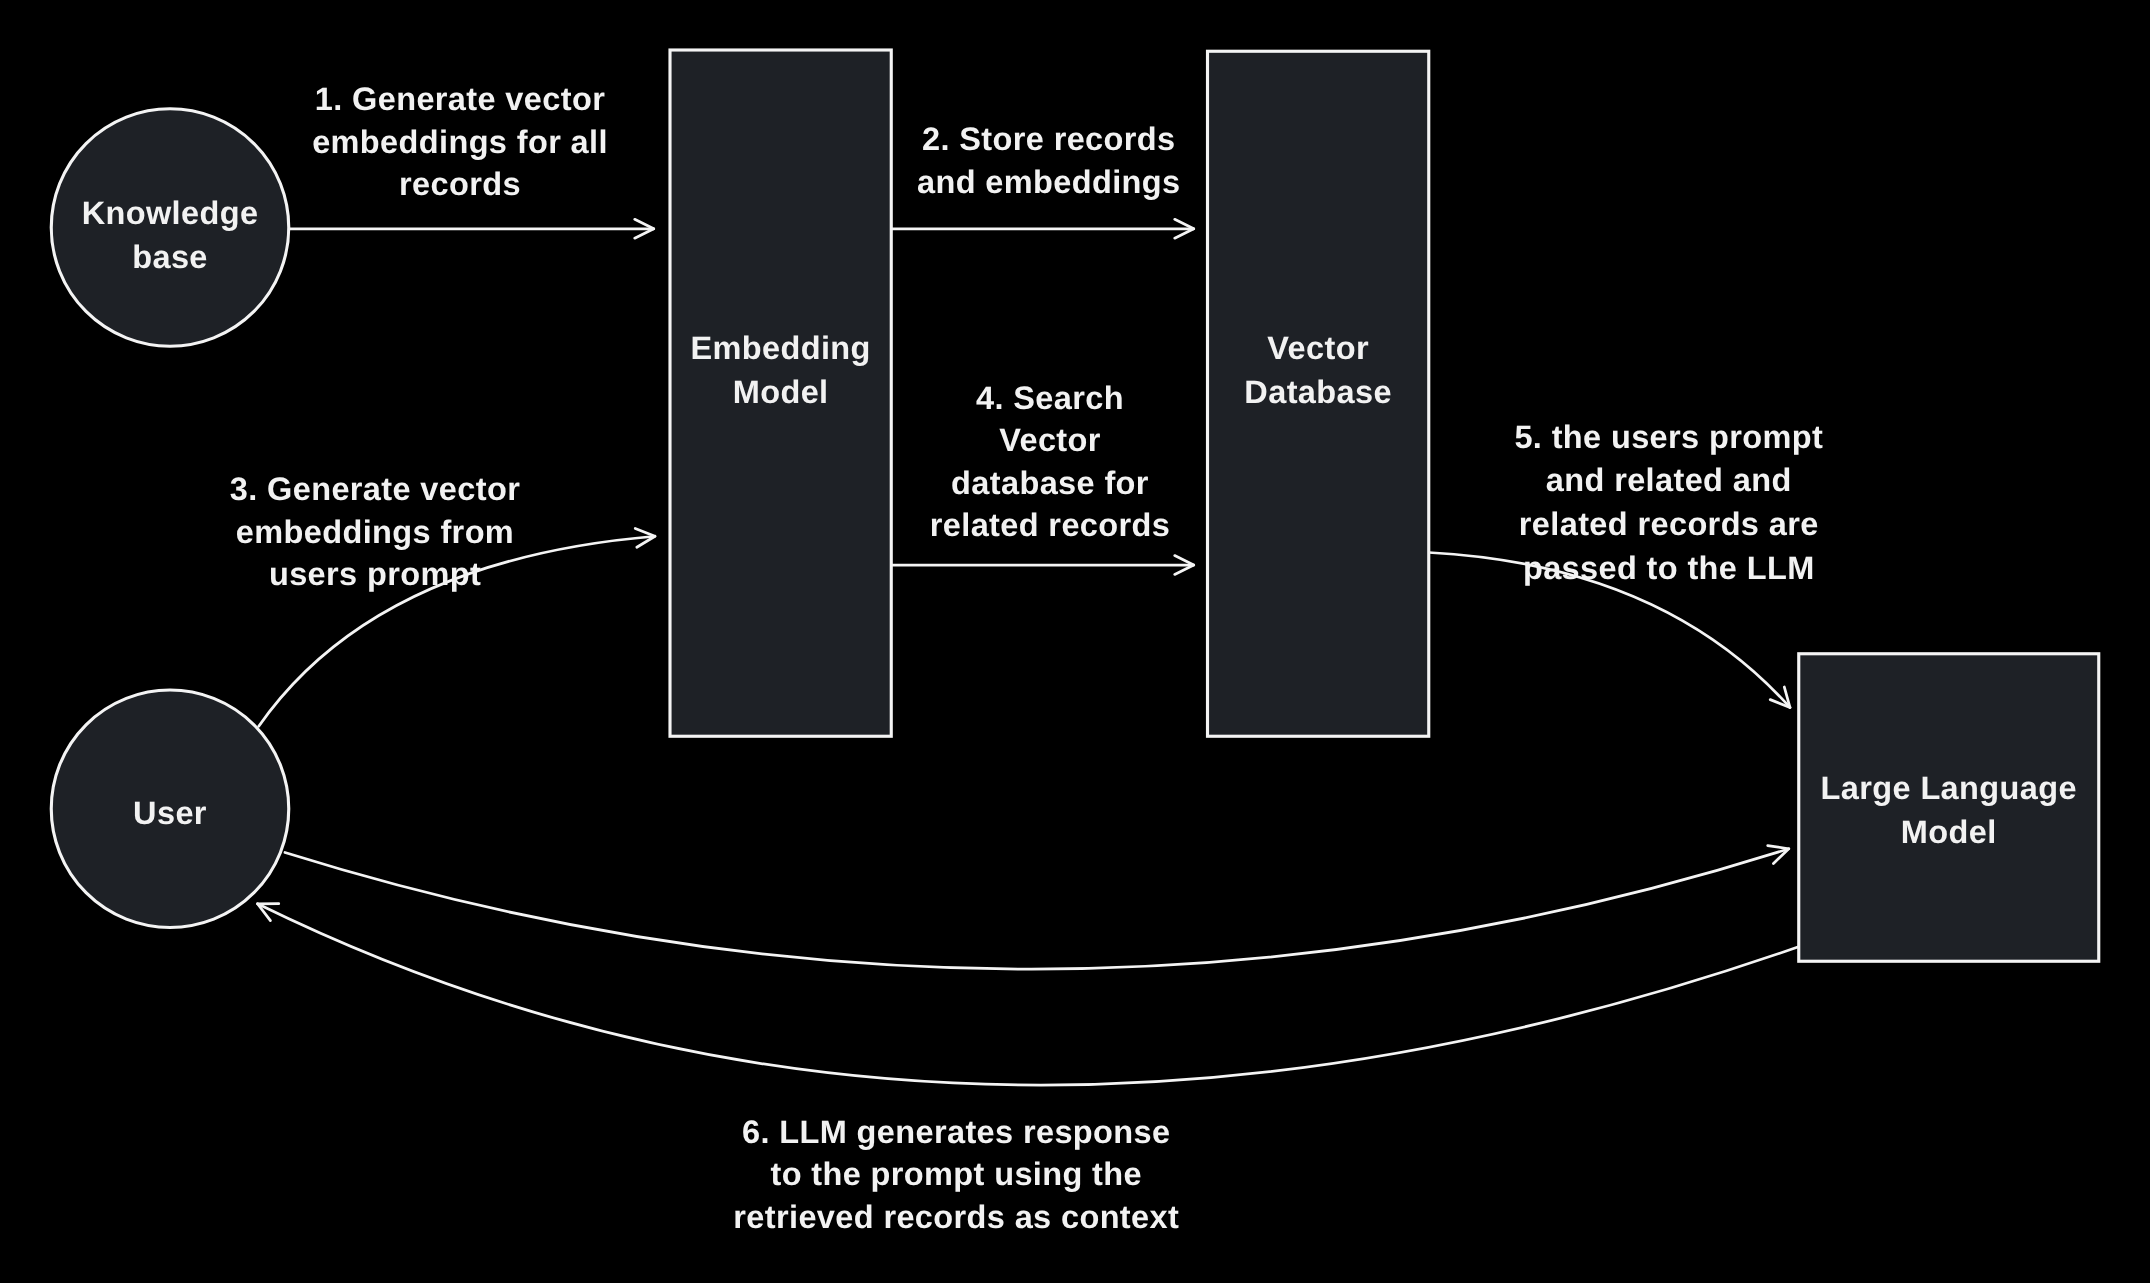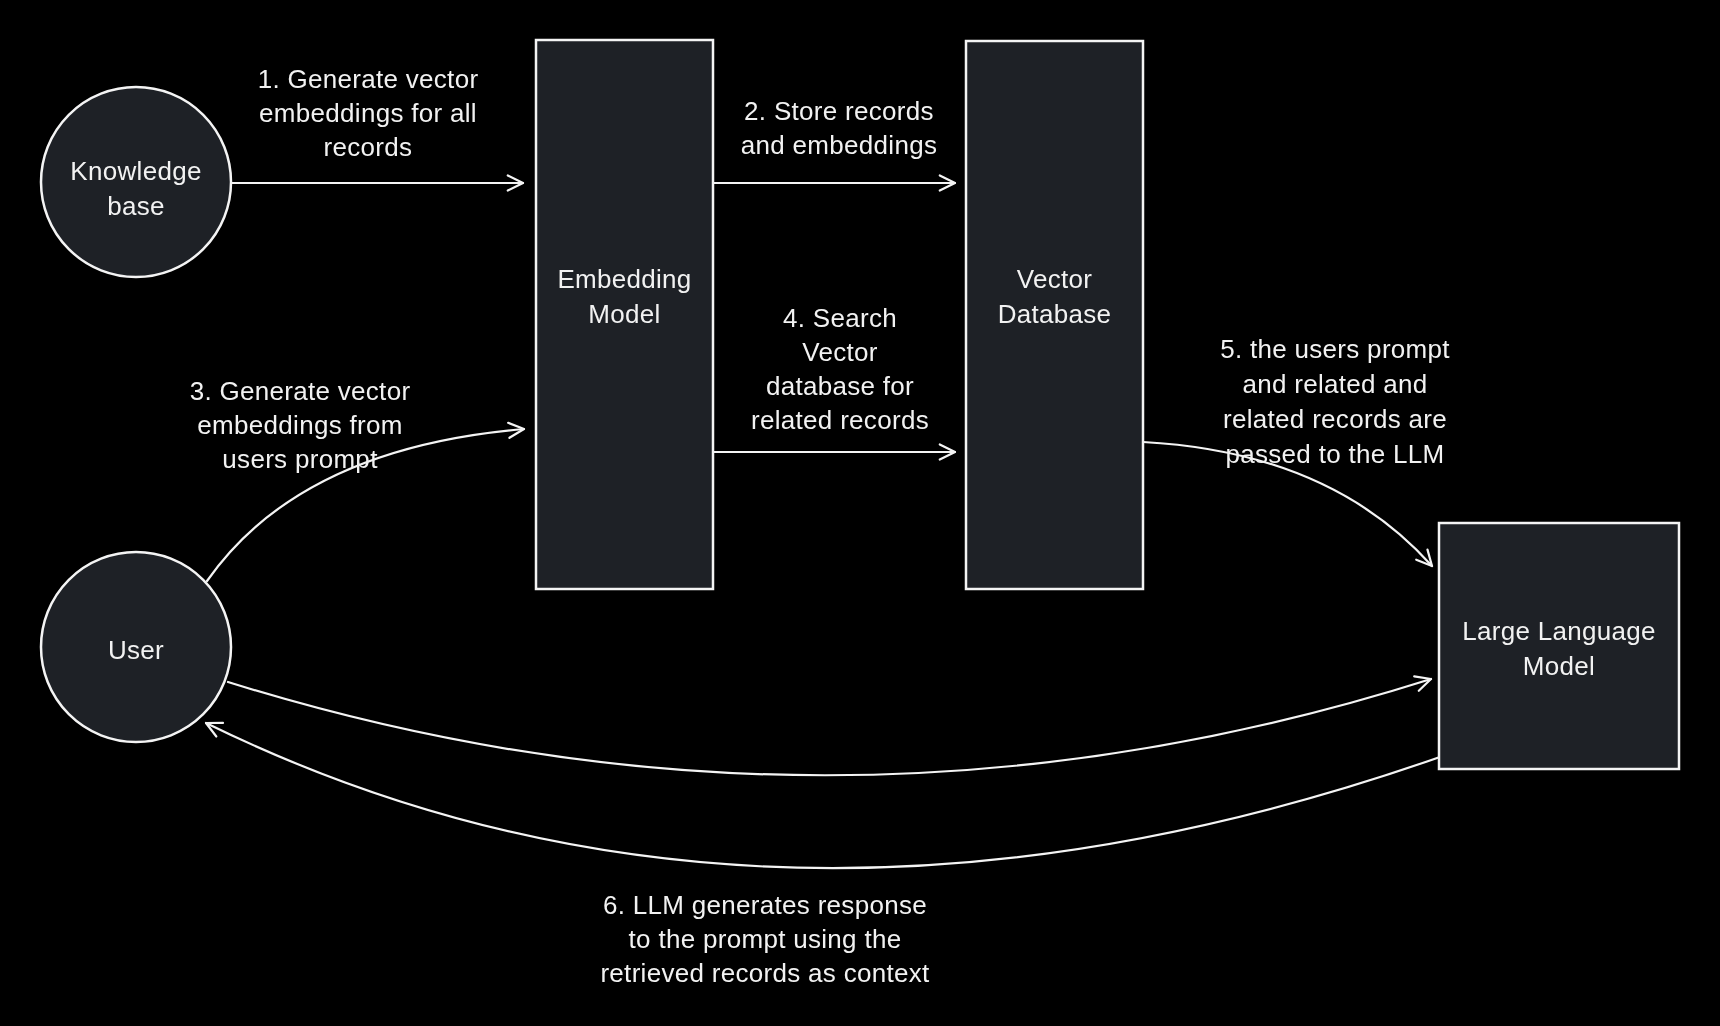--- a/index.html
+++ b/index.html
@@ -1,17 +1,17 @@
 <!DOCTYPE html>
 <html><head>
 <meta charset="utf-8">
 <title>Diagram</title>
 <style>
   html,body{margin:0;padding:0;background:#000;}
-  .stage{position:relative;width:1720px;height:1024px;background:#000000;overflow:hidden;}
+  .stage{position:relative;width:1720px;height:1024px;background:#000000;overflow:hidden;font-weight:bold;}
   svg{display:block;}
   .shape{fill:#1e2126;stroke:#f4f4f4;stroke-width:2.5px;}
   .edge{fill:none;stroke:#f4f4f4;stroke-width:2.2px;stroke-linecap:round;stroke-linejoin:round;}
   text{font-family:"Liberation Sans",sans-serif;font-size:26px;fill:#f2f2f2;
        text-anchor:middle;dominant-baseline:central;letter-spacing:0.3px;}
 </style>
 </head>
 <body>
 
 <div class="stage">

